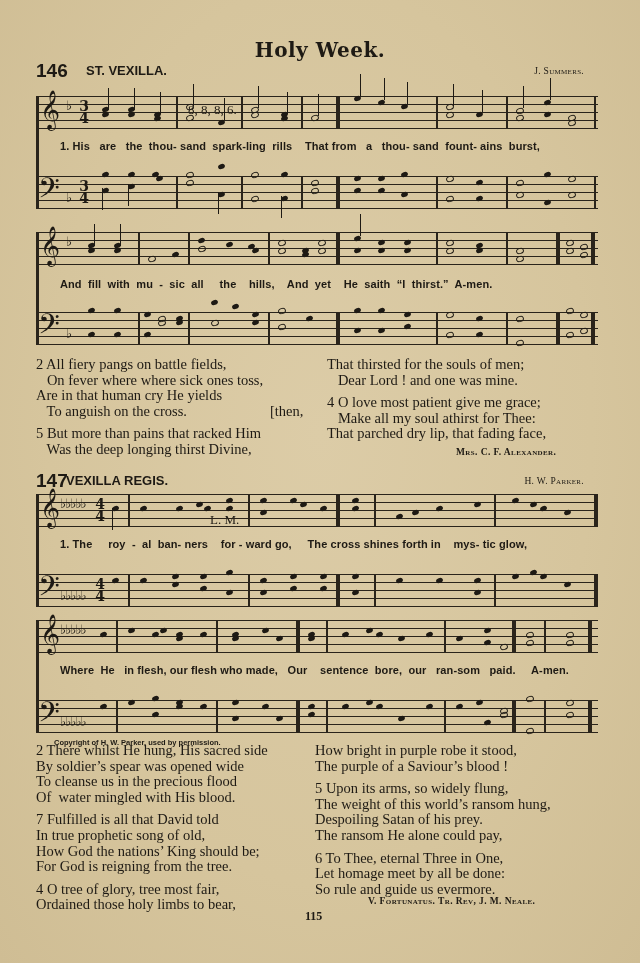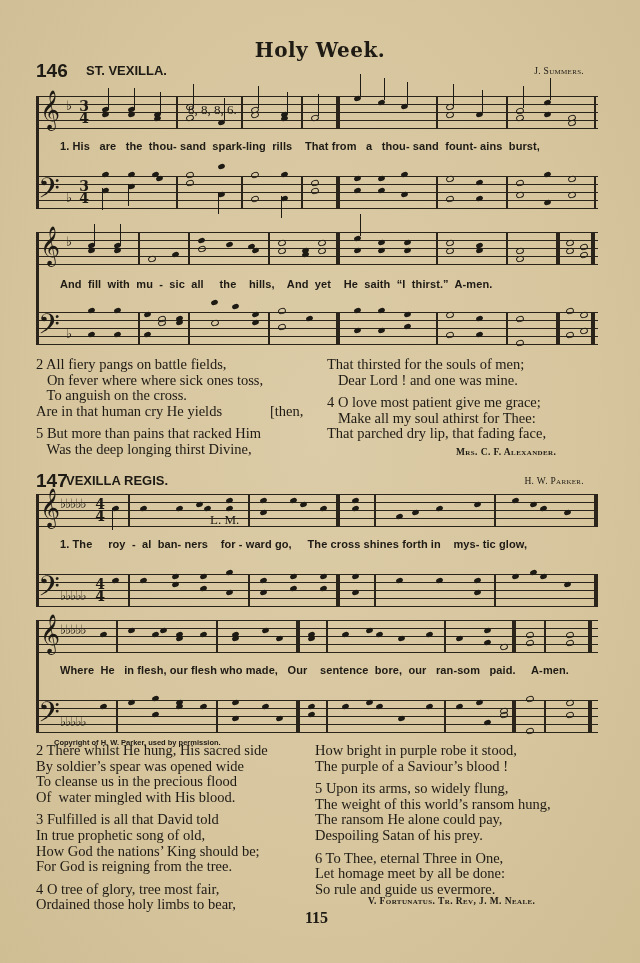--- a/index.html
+++ b/index.html
@@ -37,21 +37,21 @@
   .stem { position: absolute; width: 1.2px; height: 22px; background: #1e1a14; }
   .lyric {
     position: absolute; left: 24px; width: 540px; white-space: pre;
     font-family: "Liberation Sans", sans-serif; font-weight: bold; font-size: 11px; letter-spacing: 0.1px;
   }
   .verses { position: absolute; font-size: 14.5px; line-height: 15.6px; }
   .verses p { margin: 0; white-space: pre; }
   .verses .gap { height: 7px; }
   .author { position: absolute; font-size: 9.5px; font-variant: small-caps; letter-spacing: 0.4px; font-weight: bold; }
   .copyright { position: absolute; left: 54px; top: 738px; font-family: "Liberation Sans", sans-serif; font-weight: bold; font-size: 7.5px; }
-  .page-num { position: absolute; left: 305px; top: 909px; font-weight: bold; font-size: 16px; }
+  .page-num { position: absolute; left: 305px; top: 909px; font-weight: bold; font-size: 12px; }
 </style>
 </head>
 <body>
 
 <div class="page">
 
   <div class="section-title">Holy Week.</div>
 
   <div class="hymn-head" style="top:60px;">
     <span class="hymn-num">146</span>
@@ -281,22 +281,22 @@
       <div class="note open" style="left:530px;top:-4px"></div>
         <div class="note open" style="left:530px;top:20px"></div>
       <div class="note open" style="left:544px;top:0px"></div>
         <div class="note open" style="left:544px;top:16px"></div>
     </div>
   </div>
 
   <div class="verses" style="left:36px; top:357px;">
     <p>2 All fiery pangs on battle fields,</p>
     <p>   On fever where where sick ones toss,</p>
+    <p>Are in that human cry He yields</p>
     <p>   To anguish on the cross.</p>
-    <p>Are in that human cry He yields</p>
     <div class="gap"></div>
     <p>5 But more than pains that racked Him</p>
     <p>   Was the deep longing thirst Divine,</p>
   </div>
   <div class="verses" style="left:270px; top:404px;">[then,</div>
   <div class="verses" style="left:327px; top:357px;">
     <p>That thirsted for the souls of men;</p>
     <p>   Dear Lord ! and one was mine.</p>
     <div class="gap"></div>
     <p>4 O love most patient give me grace;</p>
@@ -489,36 +489,36 @@
   </div>
 
   <div class="copyright">Copyright of H. W. Parker, used by permission.</div>
 
   <div class="verses" style="left:36px; top:743px;">
     <p>2 There whilst He hung, His sacred side</p>
     <p>By soldier’s spear was opened wide</p>
     <p>To cleanse us in the precious flood</p>
     <p>Of  water mingled with His blood.</p>
     <div class="gap"></div>
-    <p>3 Fulfilled is all that David told</p>
+    <p>7 Fulfilled is all that David told</p>
     <p>In true prophetic song of old,</p>
     <p>How God the nations’ King should be;</p>
     <p>For God is reigning from the tree.</p>
     <div class="gap"></div>
     <p>4 O tree of glory, tree most fair,</p>
     <p>Ordained those holy limbs to bear,</p>
   </div>
   <div class="verses" style="left:315px; top:743px;">
     <p>How bright in purple robe it stood,</p>
     <p>The purple of a Saviour’s blood !</p>
     <div class="gap"></div>
     <p>5 Upon its arms, so widely flung,</p>
     <p>The weight of this world’s ransom hung,</p>
+    <p>Despoiling Satan of his prey.</p>
     <p>The ransom He alone could pay,</p>
-    <p>Despoiling Satan of his prey.</p>
     <div class="gap"></div>
     <p>6 To Thee, eternal Three in One,</p>
     <p>Let homage meet by all be done:</p>
     <p>So rule and guide us evermore.</p>
   </div>
   <div class="author" style="left:368px; top:896px;">V. Fortunatus.    Tr. Rev, J. M. Neale.</div>
 
   <div class="page-num">115</div>
 </div>
 

